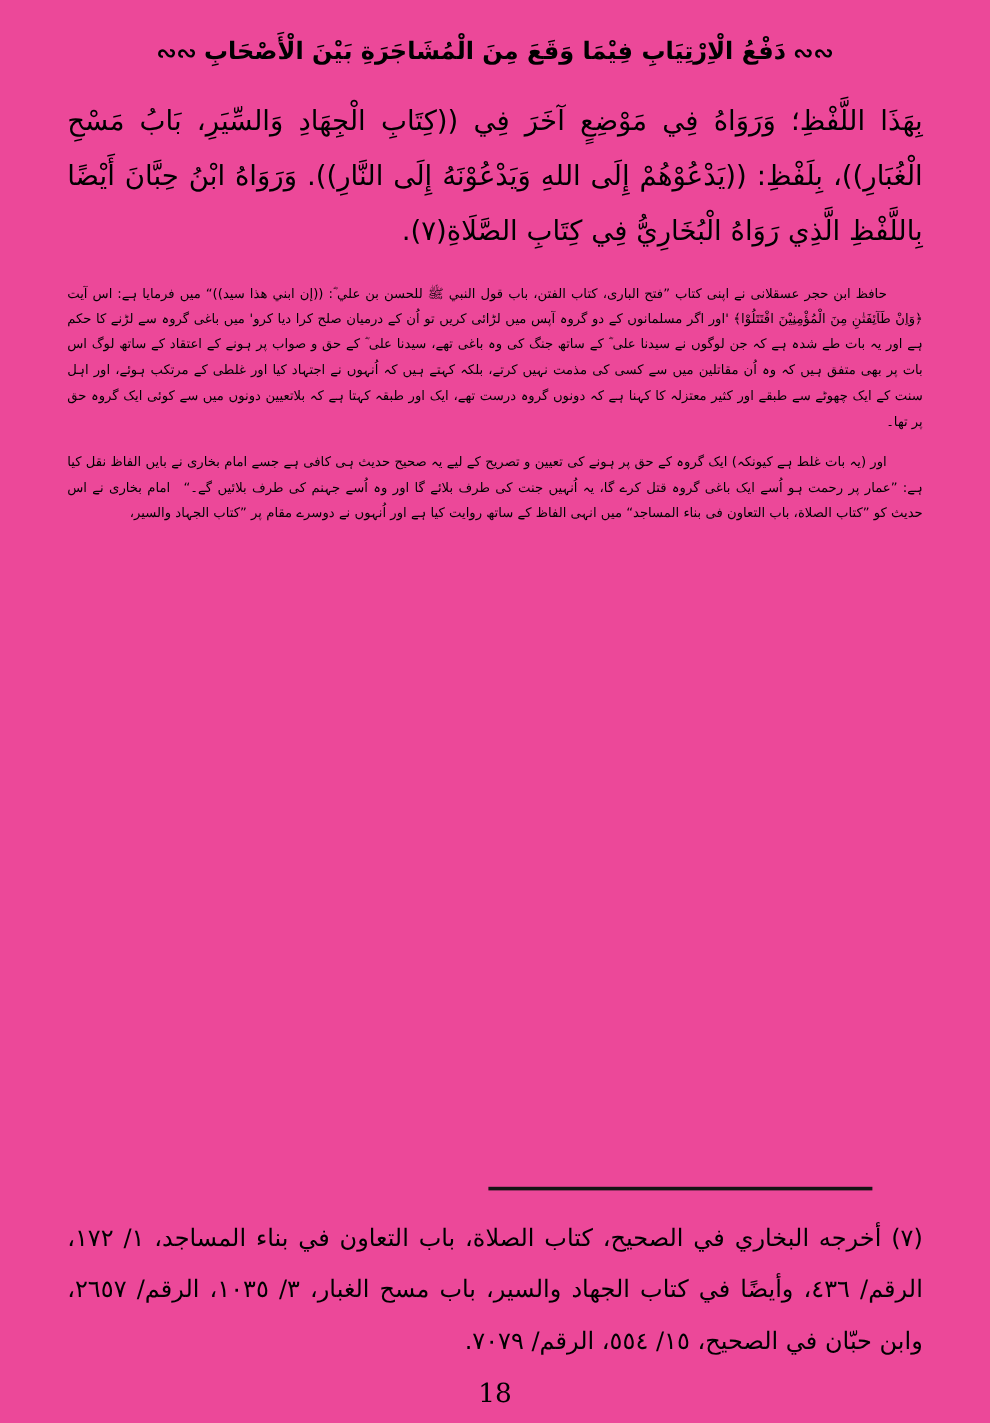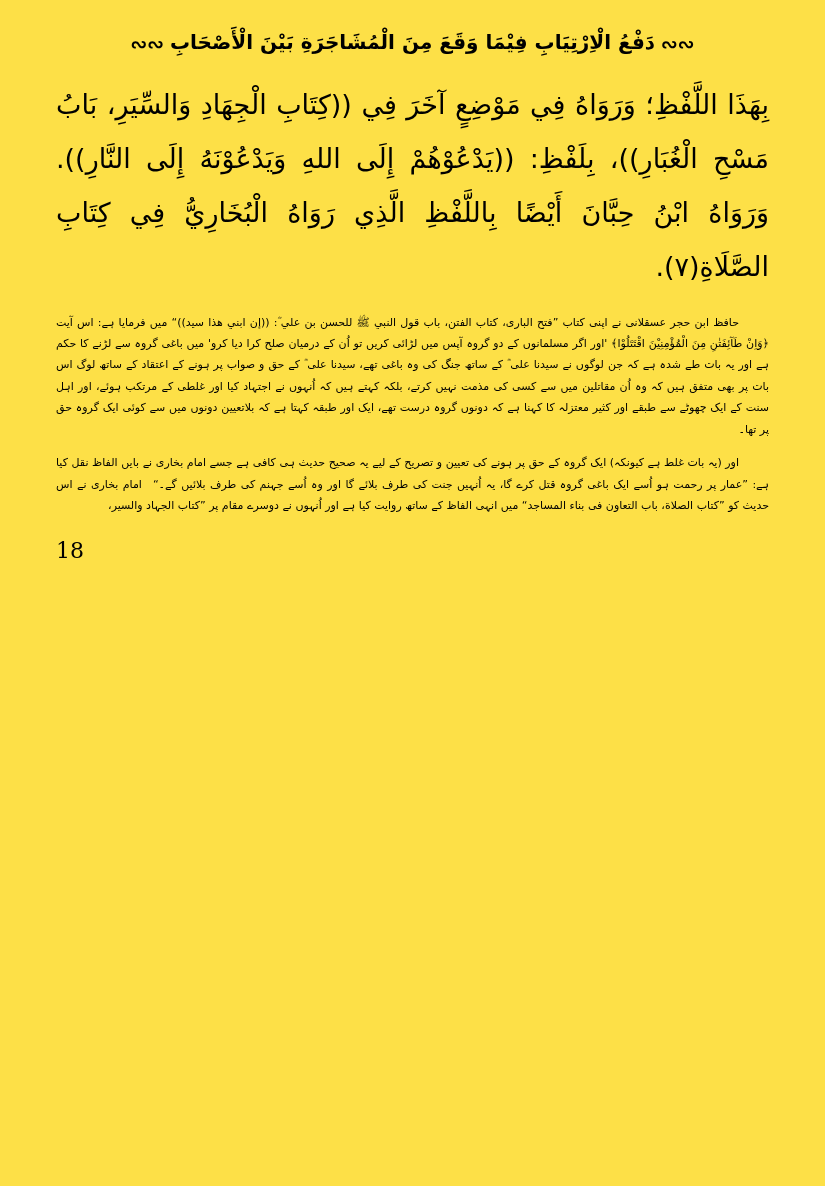--- a/index.html
+++ b/index.html
@@ -13,41 +13,41 @@
     color: #000000;
     overflow: hidden;
   }
   .page {
     box-sizing: border-box;
     width: 825px;
     height: 1186px;
     padding: 24px 56px 8px 56px;
     display: flex;
     flex-direction: column;
-    background: #fde047;
+    background: #ec4899;
     font-family: "DejaVu Sans", sans-serif;
   }
   .chapter-header {
     direction: rtl;
     text-align: center;
     font-size: 20px;
     font-weight: bold;
     margin: 6px 0 14px 0;
     white-space: nowrap;
   }
   .ornament {
     font-size: 20px;
     letter-spacing: -3px;
     vertical-align: middle;
     padding: 0 6px;
   }
   .arabic-para {
     direction: rtl;
     text-align: justify;
-    font-size: 27px;
+    font-size: 23px;
     line-height: 2.0;
     margin: 8px 0 18px 0;
   }
   .urdu-para {
     direction: rtl;
     text-align: justify;
     font-size: 11px;
     line-height: 1.95;
     margin: 0 0 12px 0;
   }
@@ -64,21 +64,21 @@
     margin: 10px 42px 18px auto;
   }
   .footnote-text {
     direction: rtl;
     text-align: justify;
     font-size: 20px;
     line-height: 2.15;
     margin: 0;
   }
   .page-number {
-    text-align: left;
+    text-align: center;
     font-family: "DejaVu Serif", serif;
     font-size: 22px;
     margin-top: 10px;
     padding-bottom: 4px;
   }
 </style>
 </head>
 <body>
 
 <div class="page">
@@ -86,16 +86,20 @@
   <div class="chapter-header">
     <span class="ornament">∾∾</span><span>دَفْعُ الْاِرْتِيَابِ فِيْمَا وَقَعَ مِنَ الْمُشَاجَرَةِ بَيْنَ الْأَصْحَابِ</span><span class="ornament">∾∾</span>
   </div>
 
   <p class="arabic-para" dir="rtl" lang="ar">بِهَذَا اللَّفْظِ؛ وَرَوَاهُ فِي مَوْضِعٍ آخَرَ فِي ((كِتَابِ الْجِهَادِ وَالسِّيَرِ، بَابُ مَسْحِ الْغُبَارِ))، بِلَفْظِ: ((يَدْعُوْهُمْ إِلَى اللهِ وَيَدْعُوْنَهُ إِلَى النَّارِ)). وَرَوَاهُ ابْنُ حِبَّانَ أَيْضًا بِاللَّفْظِ الَّذِي رَوَاهُ الْبُخَارِيُّ فِي كِتَابِ الصَّلَاةِ(٧).</p>
 
   <p class="urdu-para para-indent" dir="rtl" lang="ur">حافظ ابن حجر عسقلانی نے اپنی کتاب ”فتح الباری، کتاب الفتن، باب قول النبي ﷺ للحسن بن علي ؓ: ((إن ابني هذا سيد))“ میں فرمایا ہے: اس آیت ﴿وَاِنْ طَآئِفَتٰنِ مِنَ الْمُؤْمِنِيْنَ اقْتَتَلُوْا﴾ 'اور اگر مسلمانوں کے دو گروہ آپس میں لڑائی کریں تو اُن کے درمیان صلح کرا دیا کرو' میں باغی گروہ سے لڑنے کا حکم ہے اور یہ بات طے شدہ ہے کہ جن لوگوں نے سیدنا علی ؓ کے ساتھ جنگ کی وہ باغی تھے، سیدنا علی ؓ کے حق و صواب پر ہونے کے اعتقاد کے ساتھ لوگ اس بات پر بھی متفق ہیں کہ وہ اُن مقاتلین میں سے کسی کی مذمت نہیں کرتے، بلکہ کہتے ہیں کہ اُنہوں نے اجتہاد کیا اور غلطی کے مرتکب ہوئے، اور اہل سنت کے ایک چھوٹے سے طبقے اور کثیر معتزلہ کا کہنا ہے کہ دونوں گروہ درست تھے، ایک اور طبقہ کہتا ہے کہ بلاتعیین دونوں میں سے کوئی ایک گروہ حق پر تھا۔</p>
 
   <p class="urdu-para para-indent" dir="rtl" lang="ur">اور (یہ بات غلط ہے کیونکہ) ایک گروہ کے حق پر ہونے کی تعیین و تصریح کے لیے یہ صحیح حدیث ہی کافی ہے جسے امام بخاری نے بایں الفاظ نقل کیا ہے: ”عمار پر رحمت ہو اُسے ایک باغی گروہ قتل کرے گا، یہ اُنہیں جنت کی طرف بلائے گا اور وہ اُسے جہنم کی طرف بلائیں گے۔“ امام بخاری نے اس حدیث کو ”کتاب الصلاة، باب التعاون فی بناء المساجد“ میں انہی الفاظ کے ساتھ روایت کیا ہے اور اُنہوں نے دوسرے مقام پر ”کتاب الجہاد والسیر،</p>
 
+  <div class="footnote-area">
+    <div class="footnote-rule"></div>
+    <p class="footnote-text" dir="rtl" lang="ar">(٧) أخرجه البخاري في الصحيح، كتاب الصلاة، باب التعاون في بناء المساجد، ١/ ١٧٢، الرقم/ ٤٣٦، وأيضًا في كتاب الجهاد والسير، باب مسح الغبار، ٣/ ١٠٣٥، الرقم/ ٢٦٥٧، وابن حبّان في الصحيح، ١٥/ ٥٥٤، الرقم/ ٧٠٧٩.</p>
+  </div>
 
   <div class="page-number">18</div>
 
 </div>
 
 </body></html>

